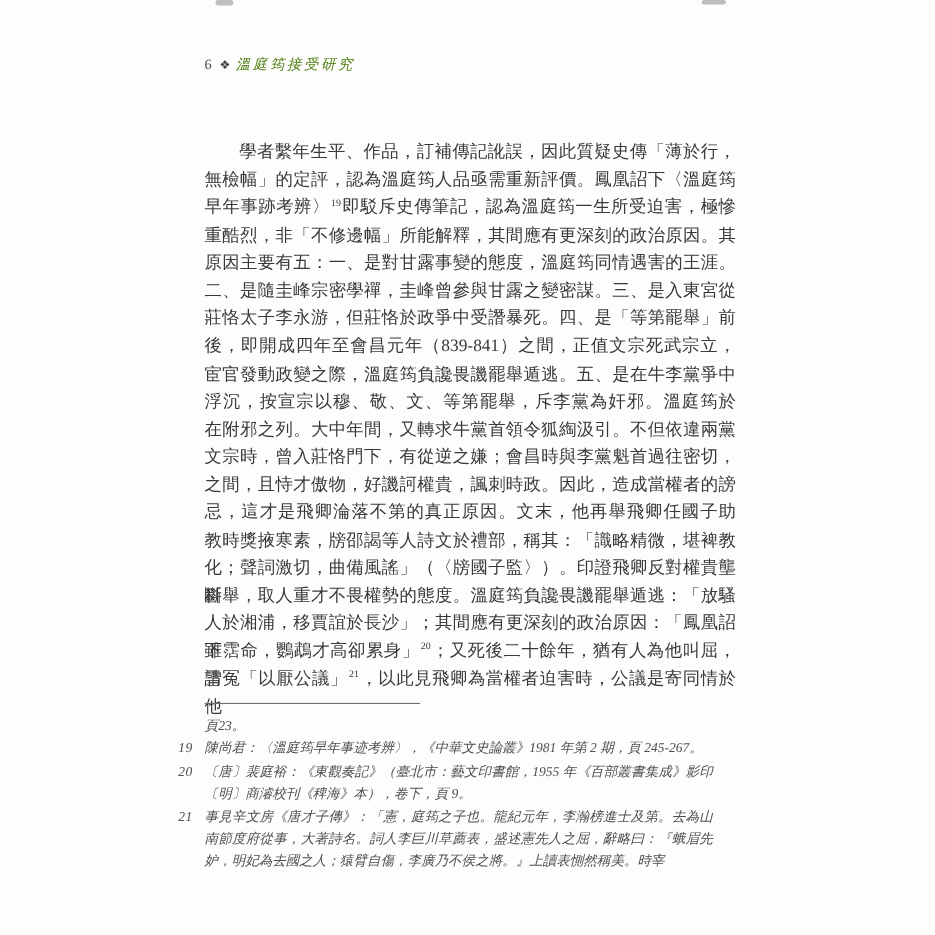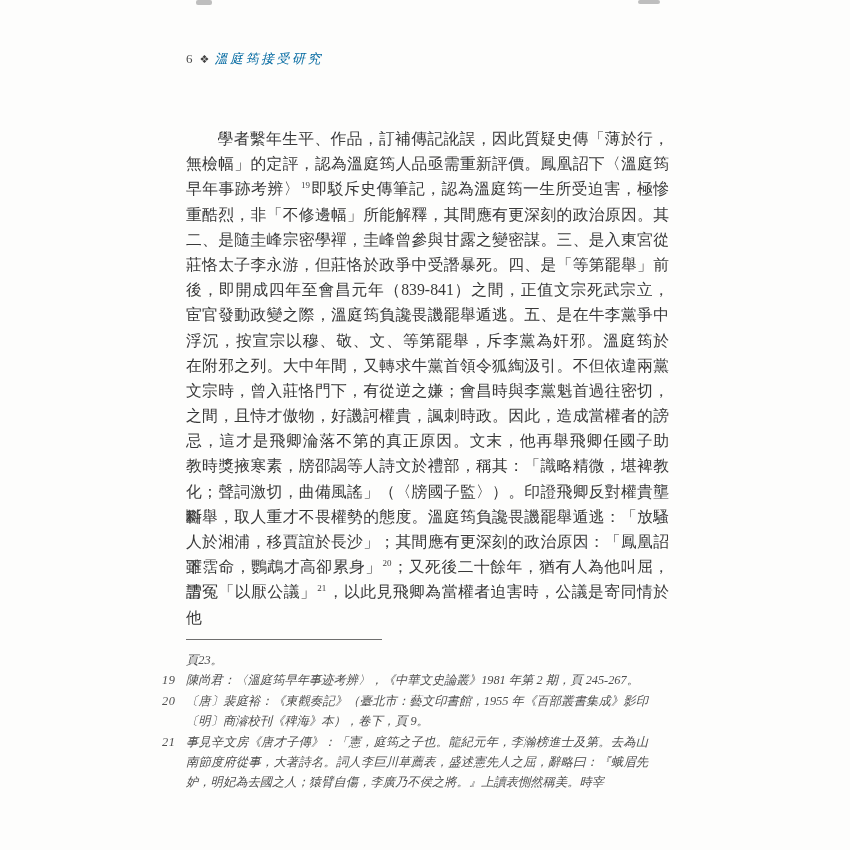--- a/index.html
+++ b/index.html
@@ -23,21 +23,21 @@
   .header {
     position: absolute;
     left: 186px; top: 50px;
     font-size: 13px;
     color: #4c4c4c;
     display: flex;
     align-items: baseline;
   }
   .header .pg-num { font-style: normal; letter-spacing: 1px; }
   .header .ornament { margin: 0 5px 0 6px; font-size: 11px; color: #3f3f3f; font-style: normal; }
-  .header .running-title { font-style: italic; letter-spacing: 2.5px; color: #0369a1; }
+  .header .running-title { font-style: italic; letter-spacing: 2.5px; color: #4d7c0f; }
 
   .body-text {
     position: absolute;
     left: 186px; top: 126px;
     width: 483px;
     font-size: 15.8px;
     line-height: 25.2px;
     color: #383838;
   }
   .line {
@@ -94,20 +94,21 @@
     <span class="pg-num">6</span>
     <span class="ornament">❖</span>
     <span class="running-title">溫庭筠接受研究</span>
   </div>
 
   <div class="body-text">
       <div class="line indent">學者繫年生平、作品，訂補傳記訛誤，因此質疑史傳「薄於行，</div>
       <div class="line">無檢幅」的定評，認為溫庭筠人品亟需重新評價。鳳凰詔下〈溫庭筠</div>
       <div class="line">早年事跡考辨〉<sup class="fnref">19</sup>即駁斥史傳筆記，認為溫庭筠一生所受迫害，極慘</div>
       <div class="line">重酷烈，非「不修邊幅」所能解釋，其間應有更深刻的政治原因。其</div>
+      <div class="line">原因主要有五：一、是對甘露事變的態度，溫庭筠同情遇害的王涯。</div>
       <div class="line">二、是隨圭峰宗密學禪，圭峰曾參與甘露之變密謀。三、是入東宮從</div>
       <div class="line">莊恪太子李永游，但莊恪於政爭中受譖暴死。四、是「等第罷舉」前</div>
       <div class="line">後，即開成四年至會昌元年（839-841）之間，正值文宗死武宗立，</div>
       <div class="line">宦官發動政變之際，溫庭筠負讒畏譏罷舉遁逃。五、是在牛李黨爭中</div>
       <div class="line">浮沉，按宣宗以穆、敬、文、等第罷舉，斥李黨為奸邪。溫庭筠於</div>
       <div class="line">在附邪之列。大中年間，又轉求牛黨首領令狐綯汲引。不但依違兩黨</div>
       <div class="line">文宗時，曾入莊恪門下，有從逆之嫌；會昌時與李黨魁首過往密切，</div>
       <div class="line">之間，且恃才傲物，好譏訶權貴，諷刺時政。因此，造成當權者的謗</div>
       <div class="line">忌，這才是飛卿淪落不第的真正原因。文末，他再舉飛卿任國子助</div>
       <div class="line">教時獎掖寒素，牓邵謁等人詩文於禮部，稱其：「識略精微，堪裨教</div>

